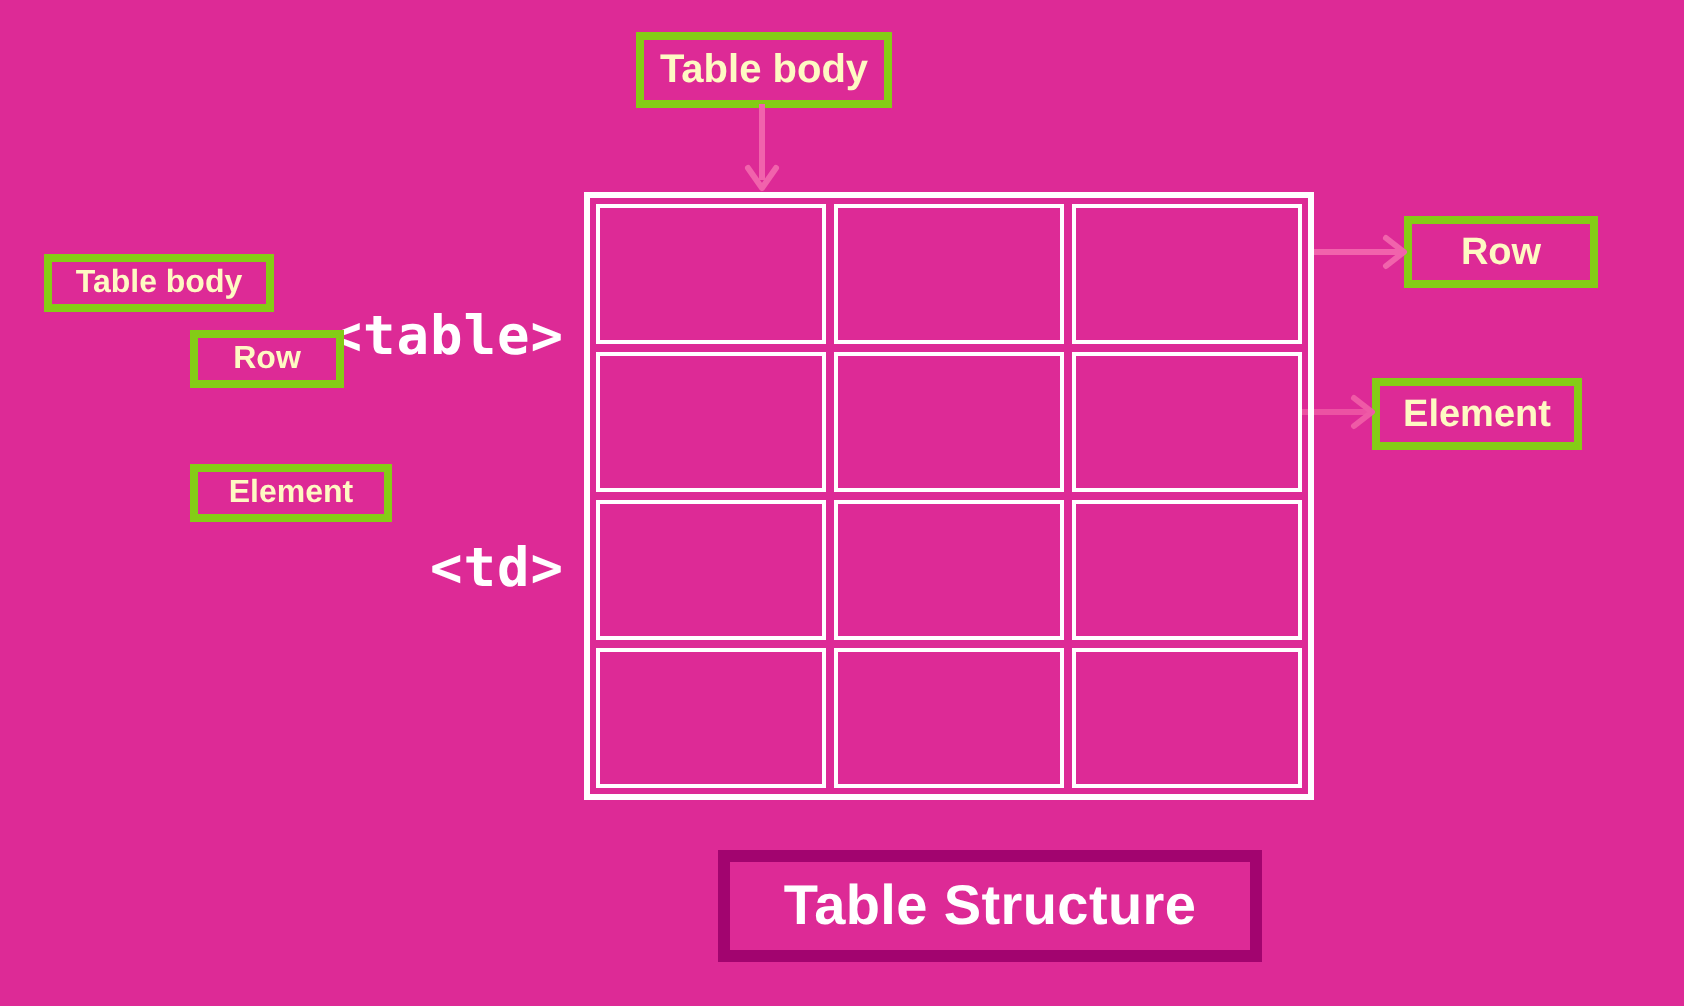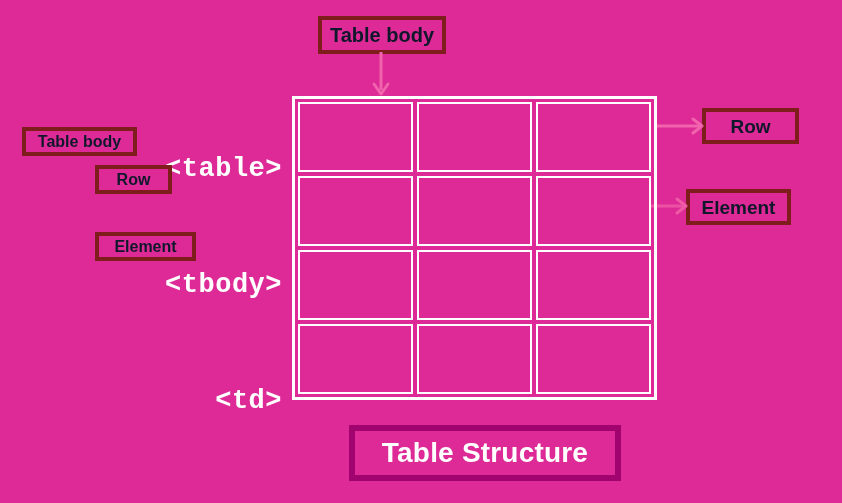--- a/index.html
+++ b/index.html
@@ -26,29 +26,29 @@
     text-align: right;
     font-family: "DejaVu Sans Mono", "Liberation Mono", monospace;
     font-weight: bold;
     font-size: 27px;
     line-height: 38.8px;
     color: #ffffff;
     letter-spacing: 0.5px;
     white-space: pre;
     user-select: none;
   }
-  .code-line { display: block; font-family: Liberation Mono, monospace; }
+  .code-line { display: block; }
 
   
   .chip {
     position: absolute;
     box-sizing: border-box;
     background: #dd2a96;
-    border: 4px solid #7f1d1d;
-    color: #0f172a;
+    border: 4px solid #84cc16;
+    color: #fef9c3;
     font-family: "Liberation Sans", sans-serif;
     font-weight: bold;
     display: flex;
     align-items: center;
     justify-content: center;
     line-height: 1;
     user-select: none;
   }
   .chip-left { font-size: 16px; height: 29px; }
   .chip-right { font-size: 19px; height: 36px; }
@@ -89,21 +89,21 @@
     position: absolute;
     pointer-events: none;
   }
   #arrow-top   { left: 366px; top: 52px;  width: 30px;  height: 46px; }
   #arrow-row   { left: 656px; top: 112px; width: 50px;  height: 28px; }
   #arrow-el    { left: 634px; top: 192px; width: 56px;  height: 28px; }
 
   
   #title-box {
     position: absolute;
-    left: 349px;
+    left: 359px;
     top: 425px;
     width: 272px;
     height: 56px;
     box-sizing: border-box;
     border: 6px solid #a2046f;
     background: #dd2a96;
     display: flex;
     align-items: center;
     justify-content: center;
     color: #ffffff;
@@ -114,21 +114,20 @@
     user-select: none;
   }
 </style>
 </head>
 <body>
 
 <div id="canvas">
 
   <div class="code-block">
     <span class="code-line">&lt;table&gt;</span>
-    <span class="code-line">&lt;tbody&gt;</span>
     <span class="code-line">&lt;td&gt;</span>
     
     
     
     
   </div>
 
   <div class="chip chip-left" id="chip-tbody-left">Table body</div>
 
   <div class="chip chip-left" id="chip-row-left">Row</div>

